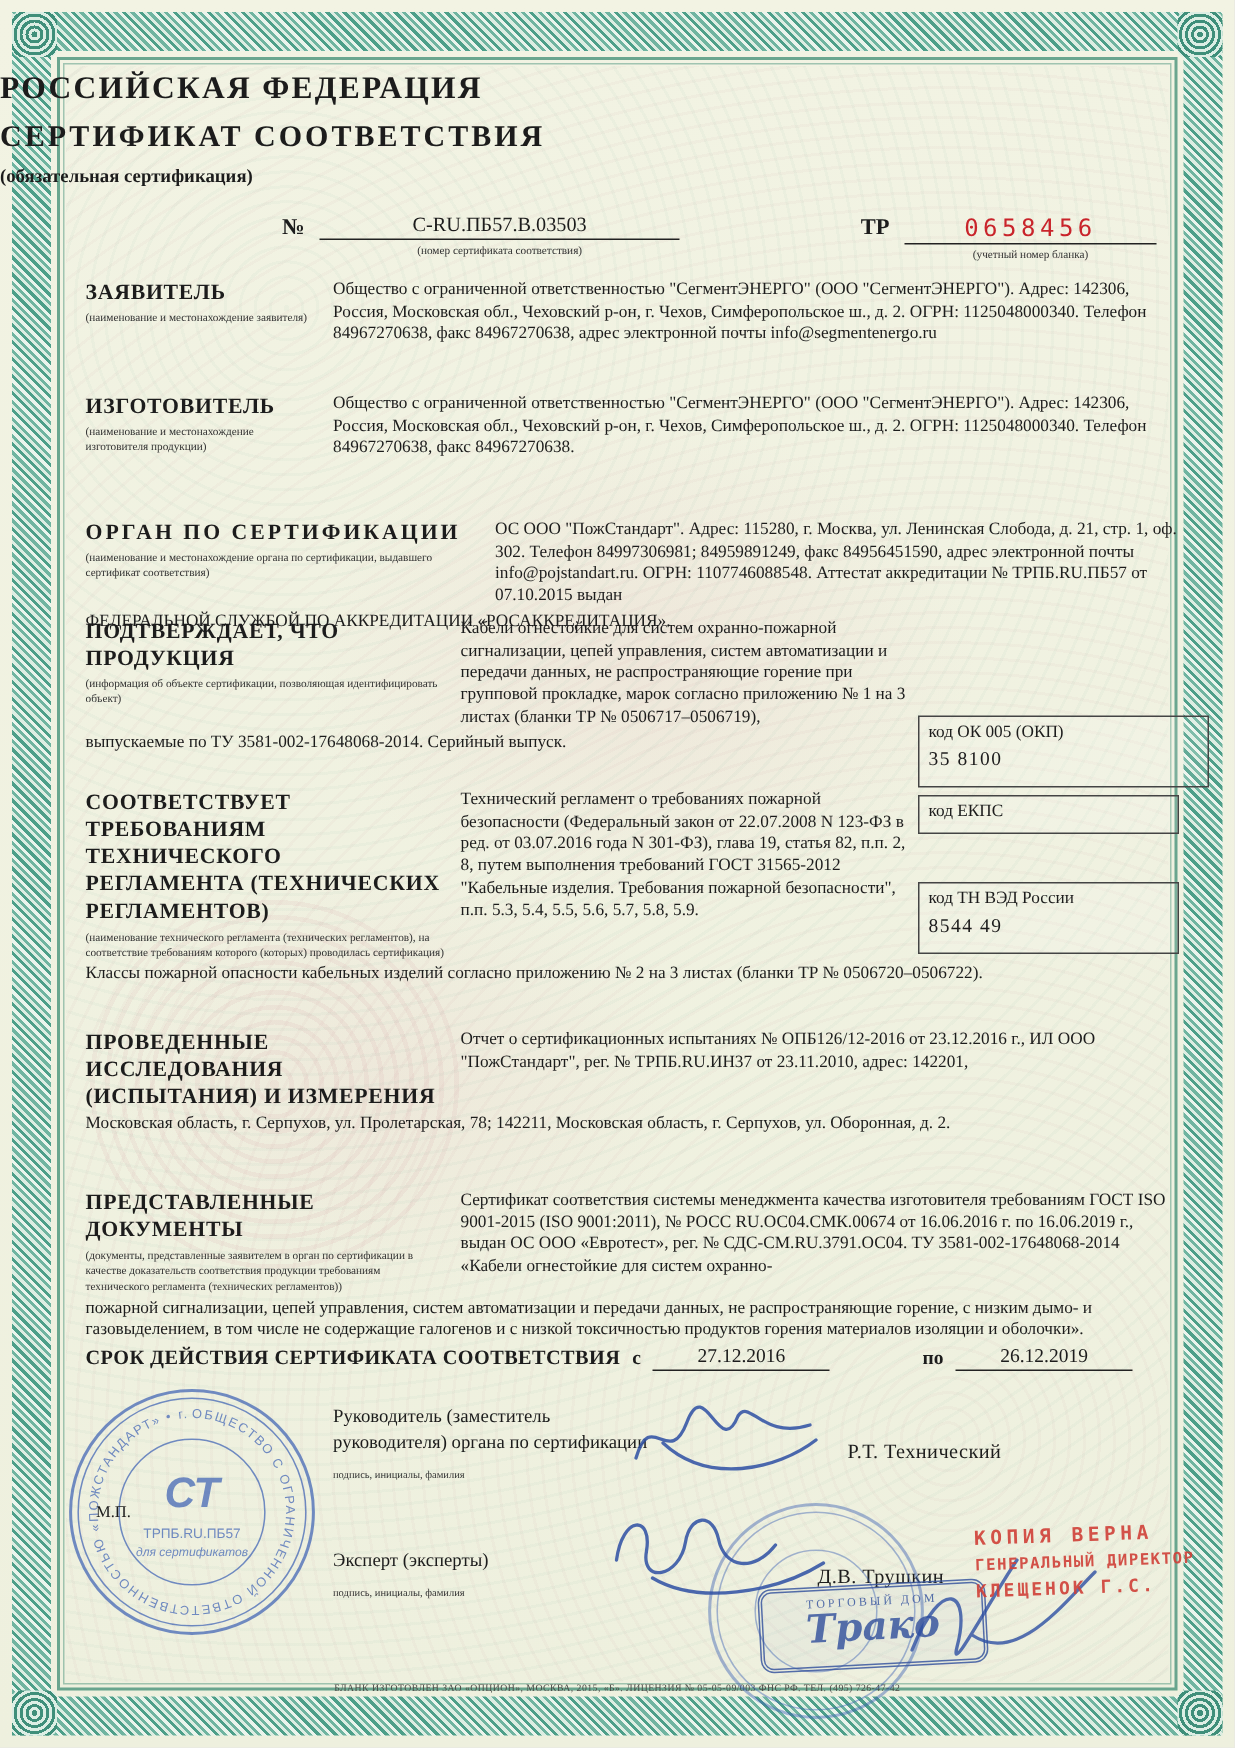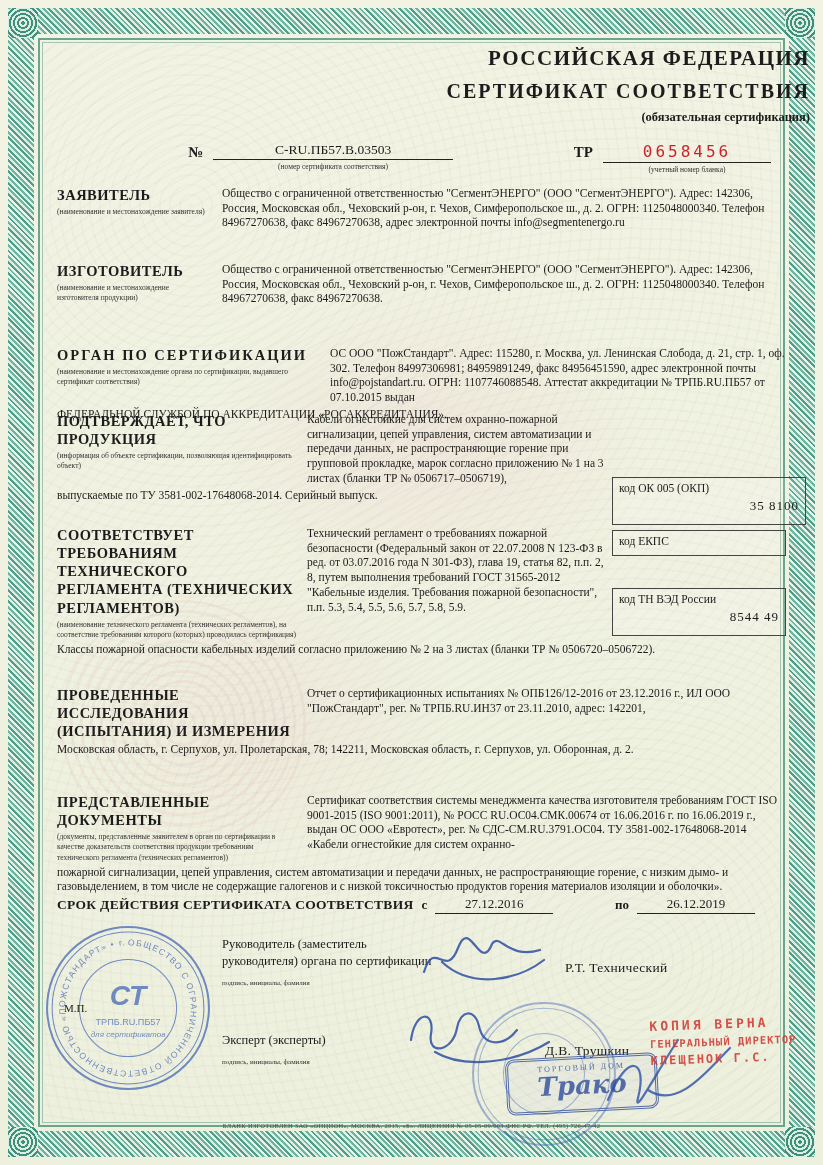--- a/index.html
+++ b/index.html
@@ -18,21 +18,21 @@
   .corner{position:absolute;width:30px;height:30px;border-radius:5px;pointer-events:none;
     background:repeating-radial-gradient(circle,#3f8f7a 0 2px,#dceee4 2px 4px)}
   .c-tl{left:8px;top:8px}.c-tr{right:8px;top:8px}.c-bl{left:8px;bottom:8px}.c-br{right:8px;bottom:8px}
   .guilloche{position:absolute;inset:44px;pointer-events:none;background:
     repeating-radial-gradient(circle at 20% 15%, rgba(110,170,150,.05) 0 2px, transparent 2px 10px),
     repeating-radial-gradient(circle at 80% 85%, rgba(190,130,140,.05) 0 2px, transparent 2px 10px)}
   .rosette{position:absolute;left:58px;top:598px;width:250px;height:250px;border-radius:50%;pointer-events:none;
     background:repeating-radial-gradient(circle, rgba(205,140,150,.10) 0 3px, transparent 3px 10px)}
 
   
-  .hdr{position:absolute;top:46px;left:0;right:13px;text-align:right}
+  .hdr{position:absolute;top:46px;left:0;right:0;text-align:left}
   .hdr .l1{font-size:21px;font-weight:bold;letter-spacing:1.5px}
   .hdr .l2{font-size:20px;font-weight:bold;letter-spacing:2px;margin-top:9px}
   .hdr .l3{font-size:12.5px;font-weight:bold;margin-top:7px}
 
   
   .numrow{position:absolute;top:142px;left:188px;right:52px;display:flex;align-items:flex-start}
   .nosign,.trlabel{font-size:15px;font-weight:bold;margin-top:2px}
   .fieldline{text-align:center}
   .fieldline .val{font-size:13.5px;font-weight:normal;border-bottom:1px solid #222;padding:0 6px 1px}
   .fieldline .cap{font-size:7.5px;color:#333;margin-top:2px}
@@ -48,21 +48,21 @@
   .w165{width:165px}.w250{width:250px}.w273{width:273px}
   .slabel{font-size:14.5px;font-weight:bold;letter-spacing:.5px;line-height:1.25}
   .slabel.sp{letter-spacing:2px}
   .snote{font-size:7.5px;color:#333;line-height:1.35;margin-top:3px}
   .bcol{flex:1;font-size:11.5px;line-height:1.28;text-align:left}
   .bcol.narrow{margin-right:178px}
   .body2{font-size:11.5px;line-height:1.28;margin-top:2px}
 
   
   .codebox{position:absolute;border:1px solid #444;padding:3px 6px;font-size:11.5px;line-height:1.3;background:rgba(255,255,255,.12)}
-  .codebox .cval{text-align:right;font-size:13px;letter-spacing:1px;margin-top:2px}
+  .codebox .cval{text-align:left;font-size:13px;letter-spacing:1px;margin-top:2px}
   .box-okp{left:612px;top:477px;width:194px;height:48px}
   .box-ekps{left:612px;top:530px;width:174px;height:26px}
   .box-tnved{left:612px;top:588px;width:174px;height:48px}
 
   
   .validity{position:absolute;left:57px;top:896px;right:38px;display:flex;align-items:center}
   .vlabel{font-size:13.5px;font-weight:bold;letter-spacing:.3px}
   .vprep{font-size:13px;font-weight:bold;margin:0 8px}
   .vdate{width:118px;text-align:center;font-size:13px;border-bottom:1px solid #222;padding-bottom:1px}
   .vspace{flex:1}

